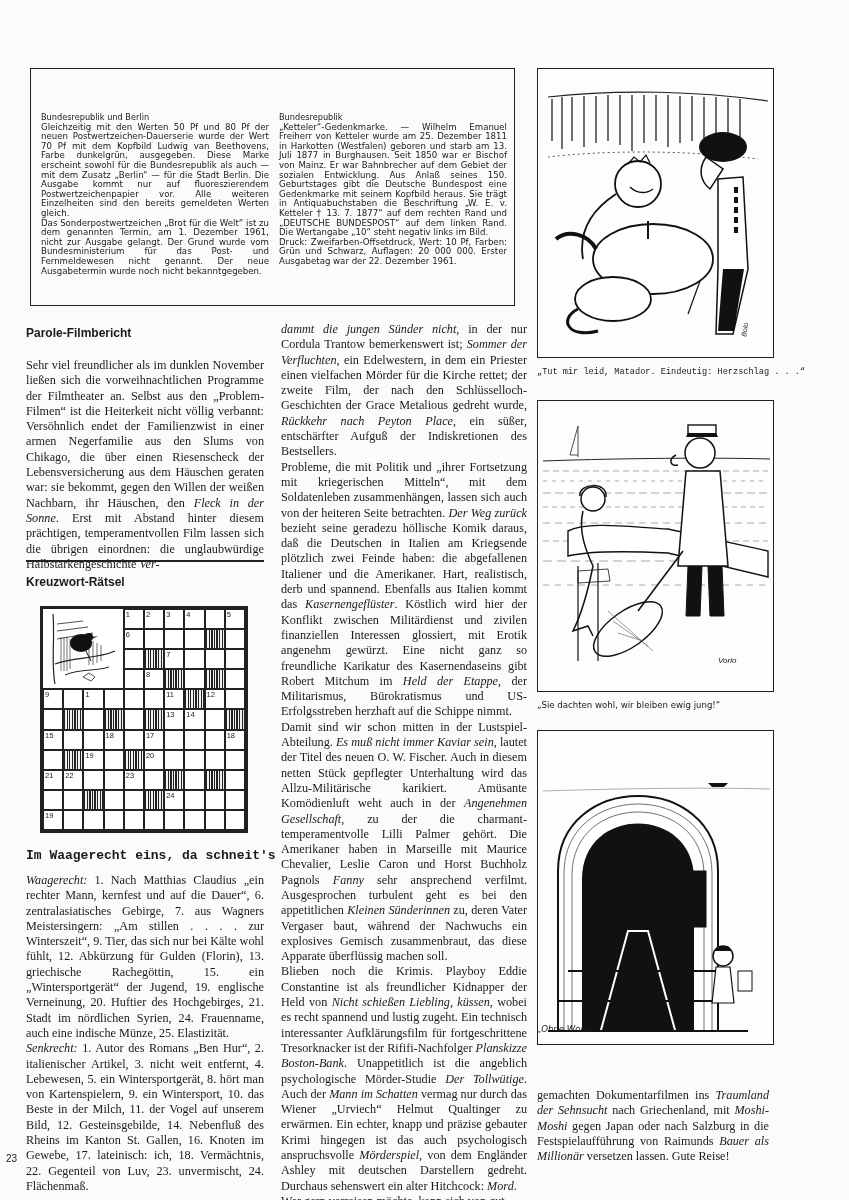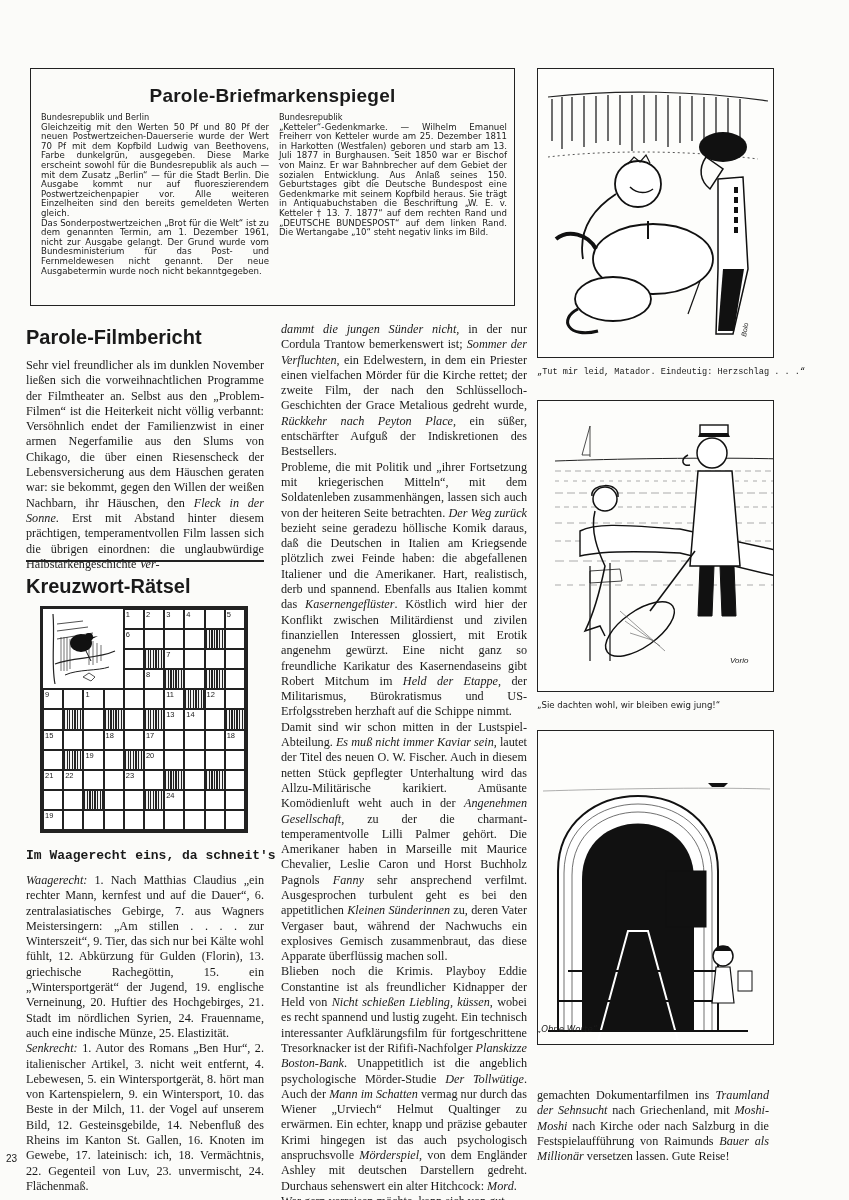--- a/index.html
+++ b/index.html
@@ -3,47 +3,47 @@
 <meta charset="utf-8">
 <style>
   html, body { margin:0; padding:0; }
   body { width:849px; height:1200px; background:#fbfbf9; position:relative; overflow:hidden; color:#1a1a1a; }
   .abs { position:absolute; }
   .stamp-box { left:30px; top:68px; width:485px; height:238px; border:1.5px solid #222; box-sizing:border-box; }
   .stamp-title { position:absolute; left:0; right:0; top:16px; text-align:center; font-family:"Liberation Sans", sans-serif; font-weight:bold; font-size:19px; letter-spacing:0.2px; }
   .stamp-col { position:absolute; top:44px; width:228px; font-family:"DejaVu Sans", sans-serif; font-size:8.6px; line-height:9.6px; text-align:justify; }
   .stamp-col h4 { margin:0 0 0 0; font-size:8.2px; font-weight:normal; }
   .stamp-col p { margin:0; }
-  .sec-title { font-family:"Liberation Sans", sans-serif; font-weight:bold; font-size:20px; }
+  .sec-title { font-family:"Liberation Sans", sans-serif; font-weight:bold; font-size:12px; }
   .col-text { font-family:"Liberation Serif", serif; font-size:12.2px; line-height:15.3px; text-align:justify; hyphens:auto; }
   .col-text p { margin:0; }
   .col-text i { font-style:italic; }
   .rule { height:1.5px; background:#222; }
   .caption { font-family:"DejaVu Sans", sans-serif; font-size:8.6px; }
   .panel { border:1.5px solid #222; box-sizing:border-box; background:#fdfdfb; overflow:hidden; }
   .grid { border:3px double #222; box-sizing:content-box; background:#222; display:grid; grid-template-columns:repeat(10, 20.2px); grid-template-rows:repeat(11, 20.1px); gap:0; }
   .cell { background:#fff; border:0.5px solid #222; box-sizing:border-box; position:relative; font-family:"Liberation Sans", sans-serif; font-size:7.5px; }
   .cell .num { position:absolute; left:1px; top:0px; }
   .cell.black { background: repeating-linear-gradient(90deg, #222 0 1.3px, #f2f2f2 1.3px 2.6px); }
   .cell.img { background:#fff; border:none; }
   .page-num { font-family:"Liberation Sans", sans-serif; font-size:10px; }
 </style>
 </head>
 <body>
 
 <div class="abs stamp-box">
-  <div class="stamp-title">Parole-Briefmarkenspiegel</div>
   <div class="stamp-col" style="left:10px;">
     <h4>Bundesrepublik und Berlin</h4>
     <p>Gleichzeitig mit den Werten 50 Pf und 80 Pf der neuen Postwertzeichen-Dauerserie wurde der Wert 70 Pf mit dem Kopfbild Ludwig van Beethovens, Farbe dunkelgrün, ausgegeben. Diese Marke erscheint sowohl für die Bundesrepublik als auch — mit dem Zusatz „Berlin“ — für die Stadt Berlin. Die Ausgabe kommt nur auf fluoreszierendem Postwertzeichenpapier vor. Alle weiteren Einzelheiten sind den bereits gemeldeten Werten gleich.</p>
     <p>Das Sonderpostwertzeichen „Brot für die Welt“ ist zu dem genannten Termin, am 1. Dezember 1961, nicht zur Ausgabe gelangt. Der Grund wurde vom Bundesministerium für das Post- und Fernmeldewesen nicht genannt. Der neue Ausgabetermin wurde noch nicht bekanntgegeben.</p>
   </div>
   <div class="stamp-col" style="left:248px;">
     <h4>Bundesrepublik</h4>
     <p>„Ketteler“-Gedenkmarke. — Wilhelm Emanuel Freiherr von Ketteler wurde am 25. Dezember 1811 in Harkotten (Westfalen) geboren und starb am 13. Juli 1877 in Burghausen. Seit 1850 war er Bischof von Mainz. Er war Bahnbrecher auf dem Gebiet der sozialen Entwicklung. Aus Anlaß seines 150. Geburtstages gibt die Deutsche Bundespost eine Gedenkmarke mit seinem Kopfbild heraus. Sie trägt in Antiquabuchstaben die Beschriftung „W. E. v. Ketteler † 13. 7. 1877“ auf dem rechten Rand und „DEUTSCHE BUNDESPOST“ auf dem linken Rand. Die Wertangabe „10“ steht negativ links im Bild.</p>
+    <p>Druck: Zweifarben-Offsetdruck, Wert: 10 Pf, Farben: Grün und Schwarz, Auflagen: 20 000 000. Erster Ausgabetag war der 22. Dezember 1961.</p>
   </div>
 </div>
 
 <div class="abs sec-title" style="left:26px; top:326px;">Parole-Filmbericht</div>
 <div class="abs col-text" style="left:26px; top:358px; width:238px;">
   <p id="film-col1"><span>Sehr viel freundlicher als im dunklen November ließen sich die vorweihnachtlichen Programme der Filmtheater an. Selbst aus den „Problem-Filmen“ ist die Heiterkeit nicht völlig verbannt: Versöhnlich endet der Familienzwist in einer armen Negerfamilie aus den Slums von Chikago, die über einen Riesenscheck der Lebensversicherung aus dem Häuschen geraten war: sie bekommt, gegen den Willen der weißen Nachbarn, ihr Häuschen, den </span><i>Fleck in der Sonne</i><span>. Erst mit Abstand hinter diesem prächtigen, temperamentvollen Film lassen sich die übrigen einordnen: die unglaubwürdige Halbstarkengeschichte </span><i>Ver-</i></p>
 </div>
 <div class="abs rule" style="left:26px; top:560px; width:238px;"></div>
 
 <div class="abs sec-title" style="left:26px; top:575px;">Kreuzwort-Rätsel</div>
@@ -295,21 +295,21 @@
     <ellipse cx="115" cy="190" rx="60" ry="35" fill="#fff" stroke="#111" stroke-width="1.8"></ellipse>
     <path d="M18 170 C30 160 50 165 58 180" stroke="#111" stroke-width="4" fill="none"></path>
     <ellipse cx="75" cy="230" rx="38" ry="22" fill="#fff" stroke="#111" stroke-width="1.8"></ellipse>
     <path d="M40 240 C20 250 30 270 60 262" stroke="#111" stroke-width="3" fill="none"></path>
     <line x1="110" y1="152" x2="110" y2="170" stroke="#111" stroke-width="2"></line>
     <text x="208" y="268" font-family="Liberation Sans, sans-serif" font-size="7" font-style="italic" transform="rotate(-80 208 268)" fill="#222">Bolo</text>
   </svg>
 </div>
 <div class="abs caption" style="left:537px; top:367px;font-family:Liberation Mono, monospace;">„Tut mir leid, Matador. Eindeutig: Herzschlag . . .“</div>
 
-<div class="abs panel" style="left:537px; top:400px; width:237px; height:292px;padding-left:12px;">
+<div class="abs panel" style="left:537px; top:400px; width:237px; height:292px;">
   <svg width="235" height="290" viewBox="0 0 235 290">
     <path d="M5 60 C60 58 160 56 232 58" stroke="#222" stroke-width="1" fill="none"></path>
     <g stroke="#777" stroke-width="0.6">
       <line x1="5" y1="70" x2="230" y2="70" stroke-dasharray="6 4"></line>
         <line x1="5" y1="80" x2="230" y2="80" stroke-dasharray="4 5"></line>
       <line x1="5" y1="92" x2="230" y2="92" stroke-dasharray="8 4"></line>
         <line x1="5" y1="106" x2="230" y2="106" stroke-dasharray="5 4"></line>
       <line x1="5" y1="122" x2="230" y2="122" stroke-dasharray="7 5"></line>
         <line x1="5" y1="140" x2="230" y2="140" stroke-dasharray="6 4"></line>
       <line x1="5" y1="160" x2="230" y2="160" stroke-dasharray="9 5"></line>
@@ -355,14 +355,14 @@
       </g>
     <circle cx="185" cy="225" r="10" fill="#fff" stroke="#111" stroke-width="1.5"></circle>
     <path d="M176 220 L194 220 L190 215 L180 215 Z" fill="#111"></path>
     <path d="M178 236 L174 272 L196 272 L192 236 Z" fill="#fff" stroke="#111" stroke-width="1.2"></path>
     <rect x="200" y="240" width="14" height="20" fill="#fff" stroke="#111" stroke-width="1"></rect>
   </svg>
 </div>
 <div class="abs caption" style="left:537px; top:1024px;font-style:italic;">„Ohne Worte“</div>
 
 <div class="abs col-text" style="left:537px; top:1088px; width:232px;">
-  <p id="film-col3"><span>gemachten Dokumentarfilmen ins </span><i>Traumland der Sehnsucht</i><span> nach Griechenland, mit </span><i>Moshi-Moshi</i><span> nach Kirche oder nach Salzburg in die Festspielaufführung von Raimunds </span><i>Bauer als Millionär</i><span> versetzen lassen. Gute Reise!</span></p>
+  <p id="film-col3"><span>gemachten Dokumentarfilmen ins </span><i>Traumland der Sehnsucht</i><span> nach Griechenland, mit </span><i>Moshi-Moshi</i><span> gegen Japan oder nach Salzburg in die Festspielaufführung von Raimunds </span><i>Bauer als Millionär</i><span> versetzen lassen. Gute Reise!</span></p>
 </div>
 
 </body></html>

